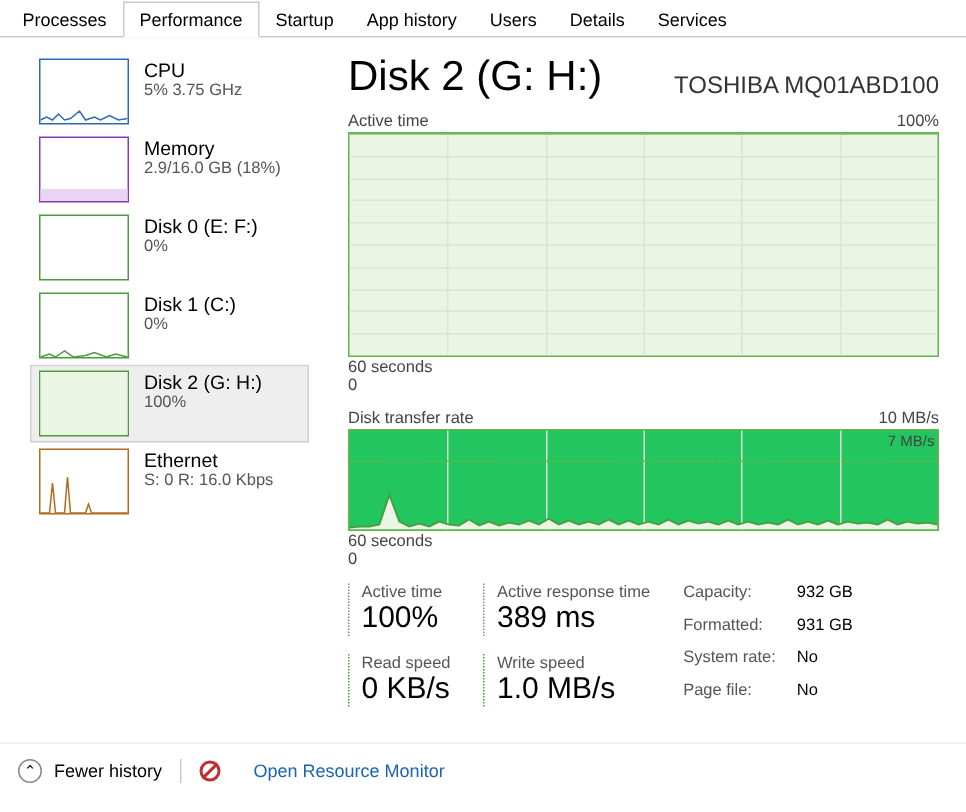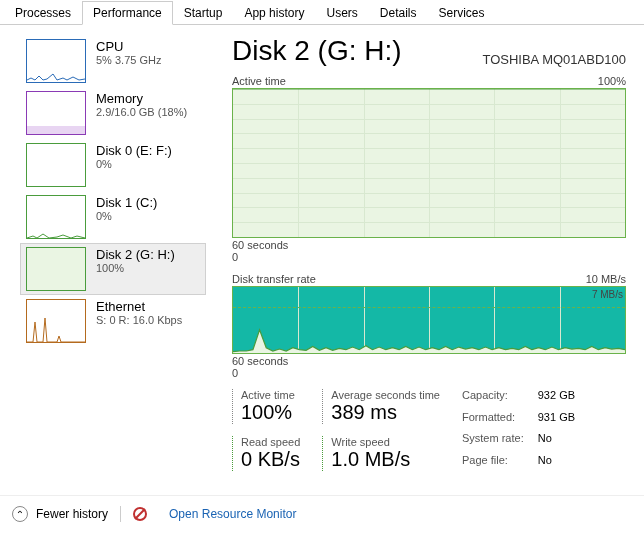--- a/index.html
+++ b/index.html
@@ -15,23 +15,23 @@
   .thumb.cpu { border-color: #2a6bb7; }
   .thumb.mem { border-color: #8a3ab5; }
   .thumb.disk { border-color: #4a9c3c; }
   .thumb.eth { border-color: #b46a1e; }
   .thumb-fill { position:absolute; left:0; right:0; bottom:0; }
   .side-label { font-size: 13px; }
   .side-sub { font-size: 11px; color: #555; }
   .main { flex: 1; padding: 10px 18px 4px 22px; }
   .title-row { display: flex; justify-content: space-between; align-items: flex-end; margin-bottom: 8px; }
   .title { font-size: 28px; font-weight: 300; }
-  .model { font-size: 13px; color: #333; }
+  .model { font-size: 16px; color: #333; }
   .chart-label-row { display: flex; justify-content: space-between; font-size: 11px; color: #444; margin-bottom: 1px; }
-  .chart-box { border: 1px solid #6ab24a; position: relative; background: #14b8a6; margin-bottom: 1px; }
+  .chart-box { border: 1px solid #6ab24a; position: relative; background: #22c55e; margin-bottom: 1px; }
   .chart-active { height: 150px; }
   .chart-transfer { height: 68px; }
   .chart-axis-row { display: flex; justify-content: space-between; font-size: 11px; color: #444; margin-bottom: 10px; flex-direction: column; }
   .grid-h { position:absolute; left:0; right:0; border-top:1px solid #d8e8d0; }
   .grid-v { position:absolute; top:0; bottom:0; border-left:1px solid #d8e8d0; }
   .fill-green { position:absolute; left:0; right:0; bottom:0; top:0; background:#eaf5e3; }
   .chart-line { position:absolute; left:0; bottom:0; }
   .inner-right { position:absolute; right:2px; top:2px; font-size:10px; color:#444; }
   .stats { display: flex; gap: 22px; margin-top: 6px; }
   .stat-col { display: flex; flex-direction: column; gap: 12px; }
@@ -194,21 +194,21 @@
           <div class="stat-label">Active time</div>
           <div class="stat-value">100%</div>
         </div>
         <div class="stat-block green">
           <div class="stat-label">Read speed</div>
           <div class="stat-value">0 KB/s</div>
         </div>
       </div>
       <div class="stat-col">
         <div class="stat-block">
-          <div class="stat-label">Average seconds time</div>
+          <div class="stat-label">Active response time</div>
           <div class="stat-value">389 ms</div>
         </div>
         <div class="stat-block green">
           <div class="stat-label">Write speed</div>
           <div class="stat-value">1.0 MB/s</div>
         </div>
       </div>
       <div class="kv-grid">
         <span class="k">Capacity:</span>
         <span>932 GB</span>

